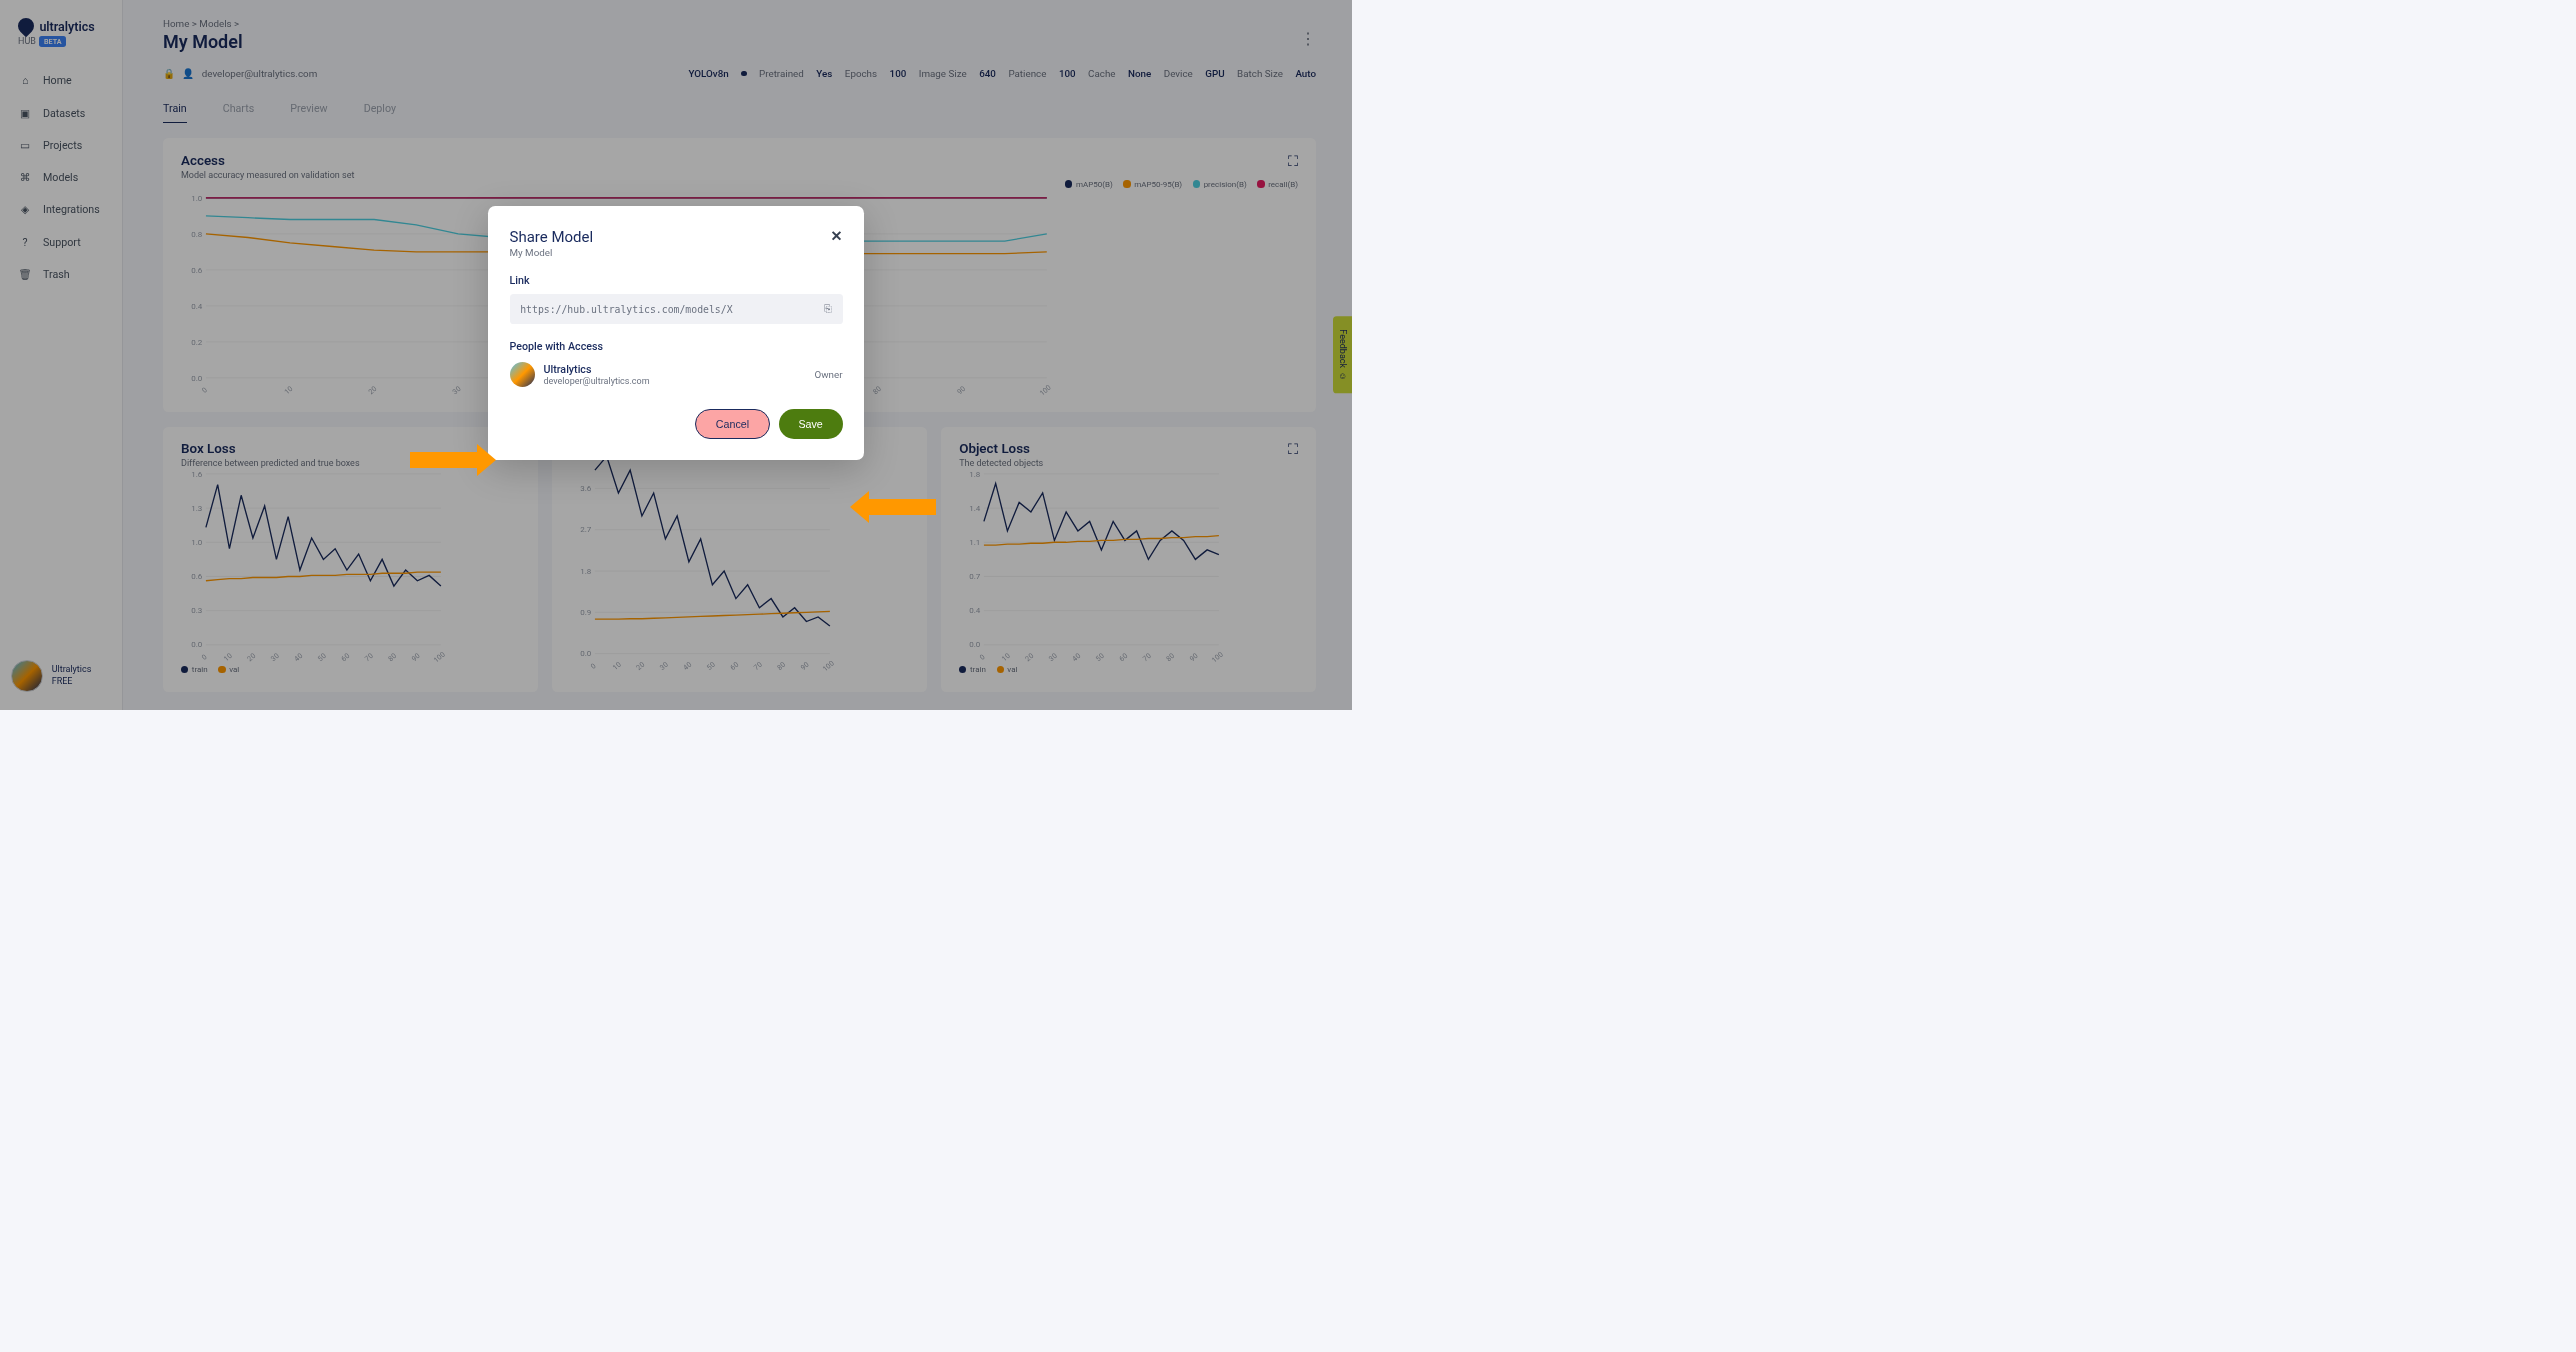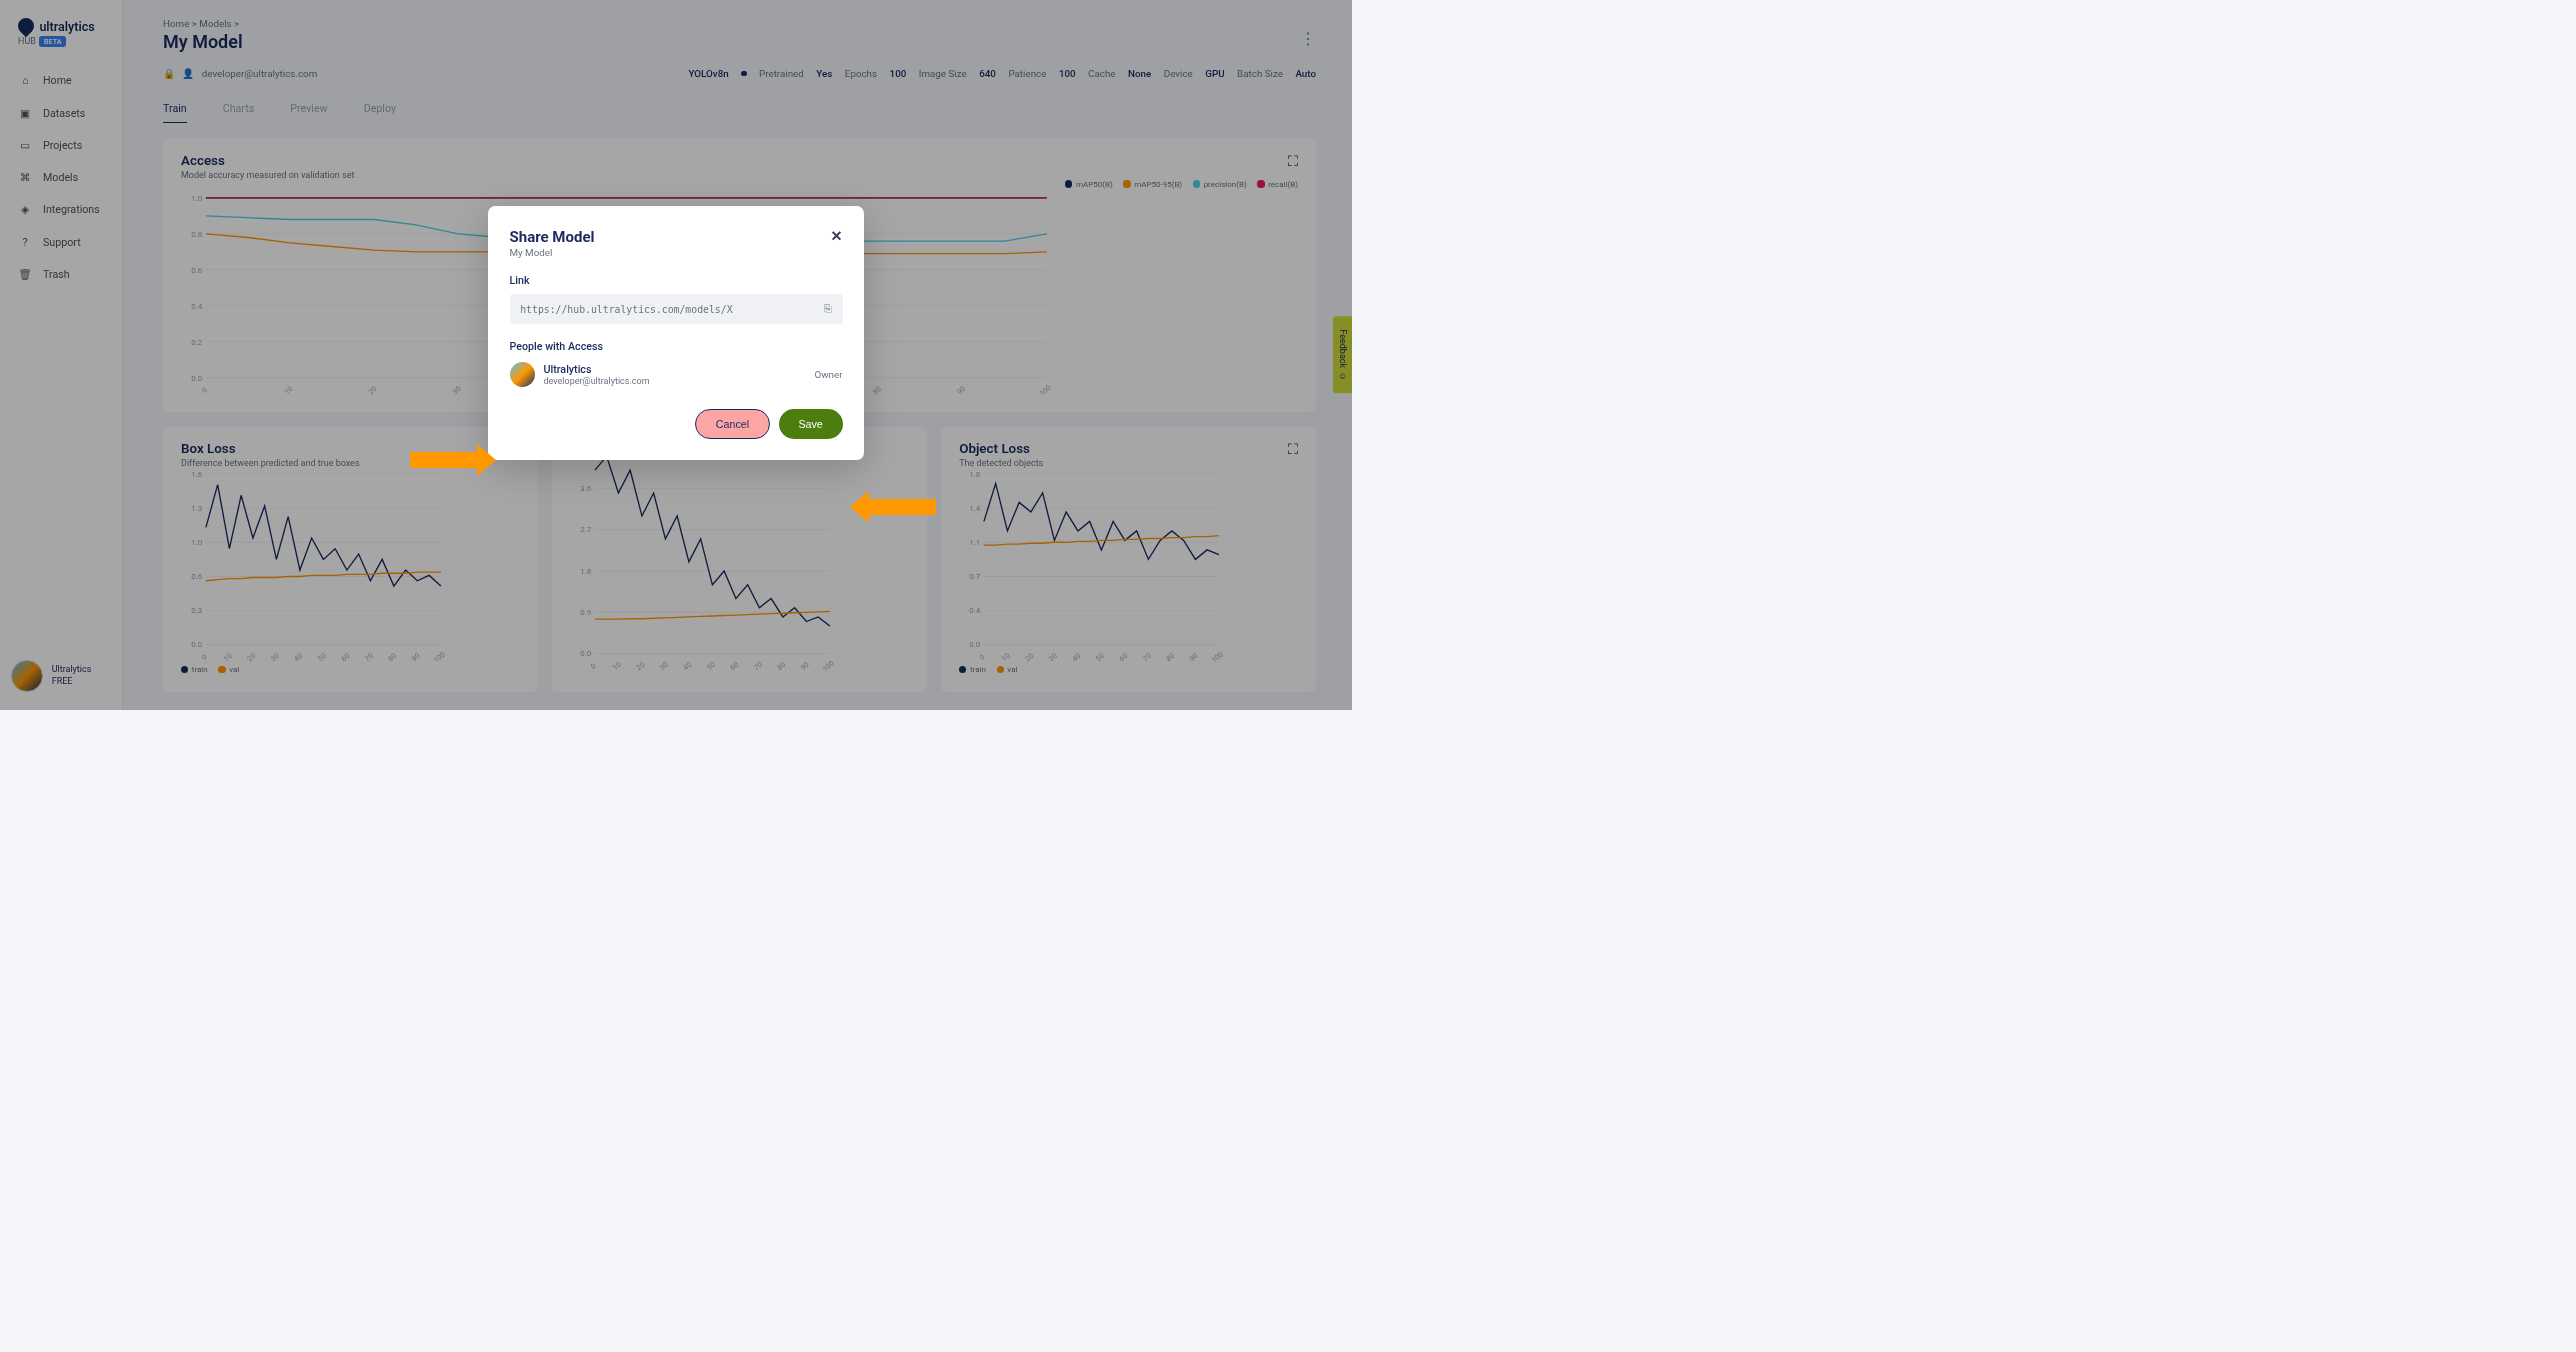--- a/index.html
+++ b/index.html
@@ -47,21 +47,21 @@
 
 .charts-row { display: flex; gap: 14.3px; margin-top: 14.3px; }
 .charts-row .card { flex: 1; margin-top: 0; }
 
 
 .overlay { position: absolute; inset: 0; background: rgba(0,0,0,0.35); z-index: 100; }
 
 
 .modal { position: absolute; top: 206px; left: 50%; transform: translateX(-50%); width: 376px; background: #fff; border-radius: 7.2px; box-shadow: 0 9px 36px rgba(0,0,0,0.2); z-index: 101; padding: 21.5px; }
 .modal-header { display: flex; justify-content: space-between; align-items: flex-start; }
-.modal-title { font-size: 15px; font-weight: 700; color: #1a2b5e; }
+.modal-title { font-size: 15px; font-weight: 400; color: #1a2b5e; }
 .modal-sub { font-size: 9.8px; color: #6b7280; margin-top: 1.8px; }
 .close-btn { font-size: 14.3px; color: #374151; cursor: pointer; font-weight: bold; }
 .modal-section { margin-top: 16px; }
 .modal-label { font-size: 10.7px; color: #1a2b5e; font-weight: 500; }
 .link-box { background: #f0f1f5; border-radius: 3.6px; padding: 9px 10.7px; margin-top: 7.2px; display: flex; justify-content: space-between; align-items: center; font-family: monospace; font-size: 9.8px; color: #6b7280; }
 .person-row { display: flex; align-items: center; justify-content: space-between; margin-top: 9px; }
 .person-info { display: flex; align-items: center; gap: 9px; }
 .person-avatar { width: 25px; height: 25px; border-radius: 50%; background: linear-gradient(135deg, #4fc3f7, #ff9800, #1a2b5e); }
 .person-name { font-size: 10.7px; color: #1a2b5e; font-weight: 500; }
 .person-email { font-size: 9px; color: #6b7280; }

